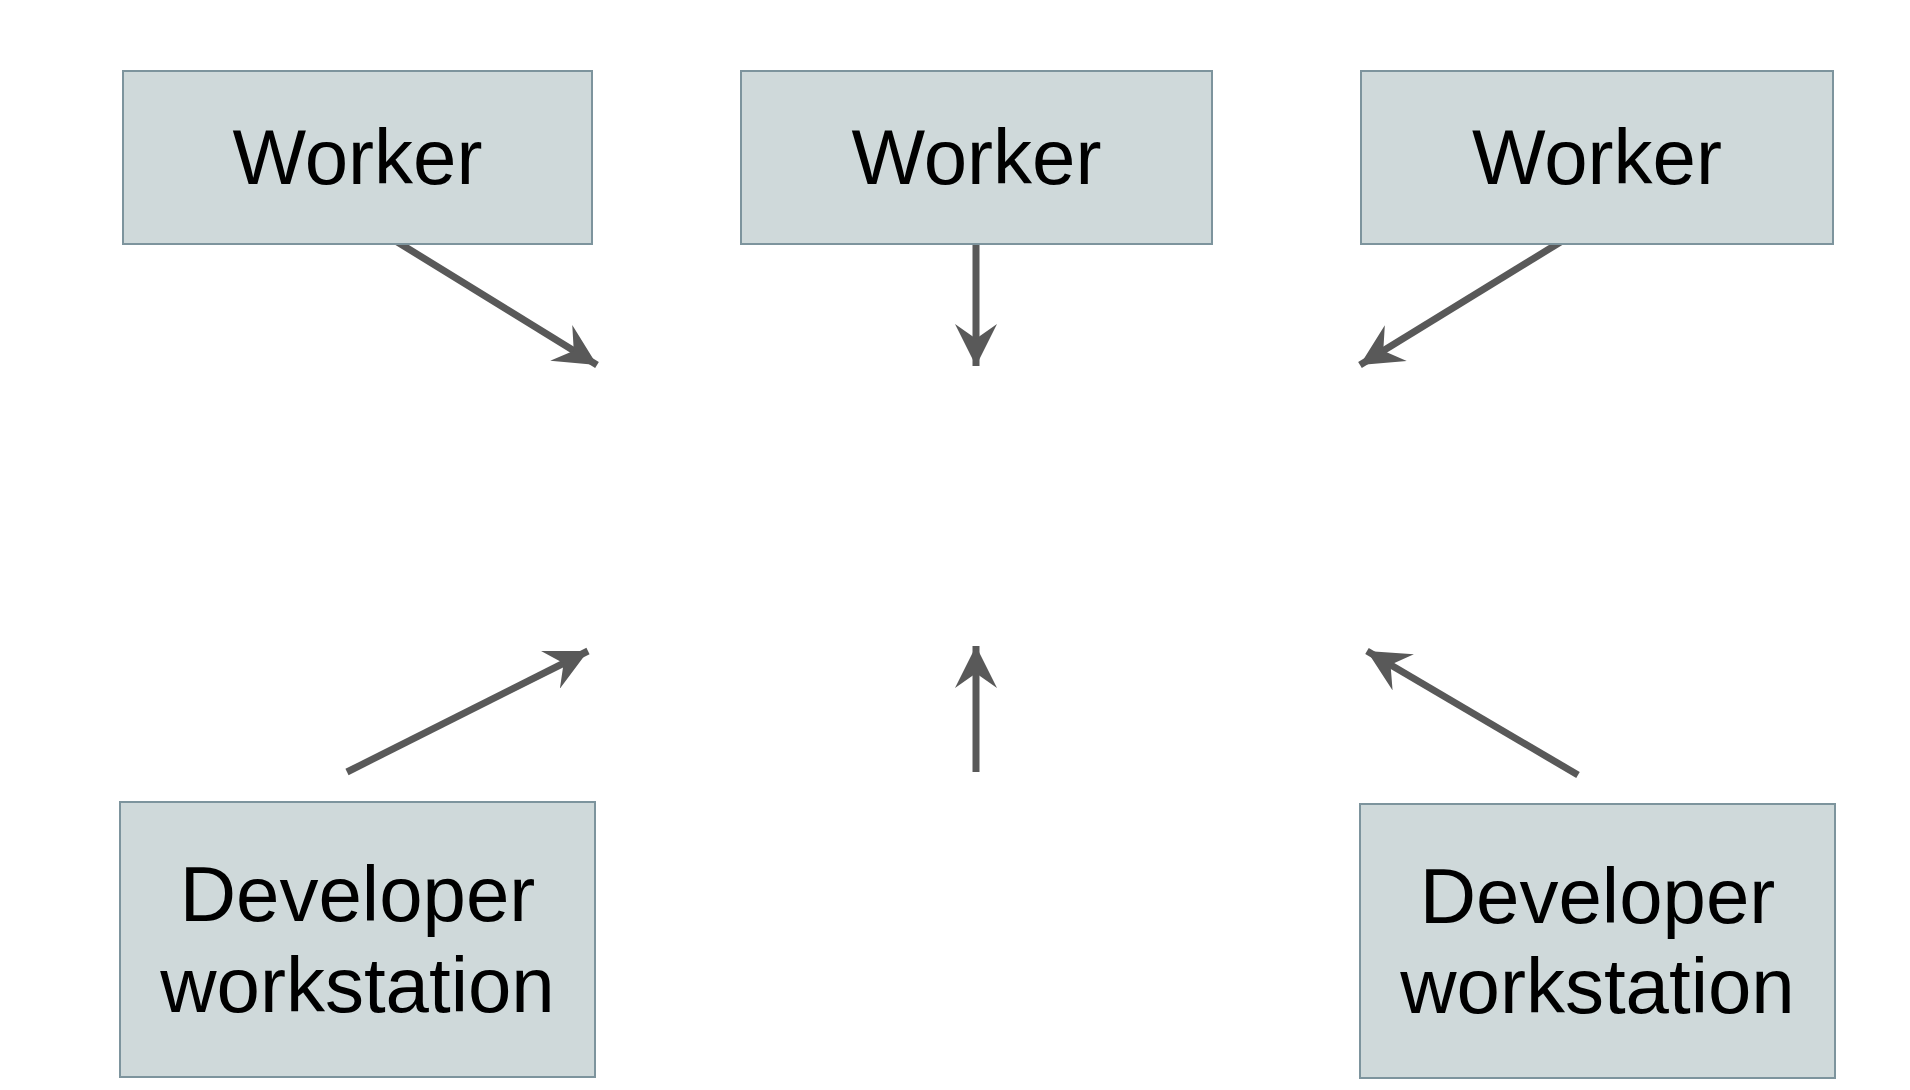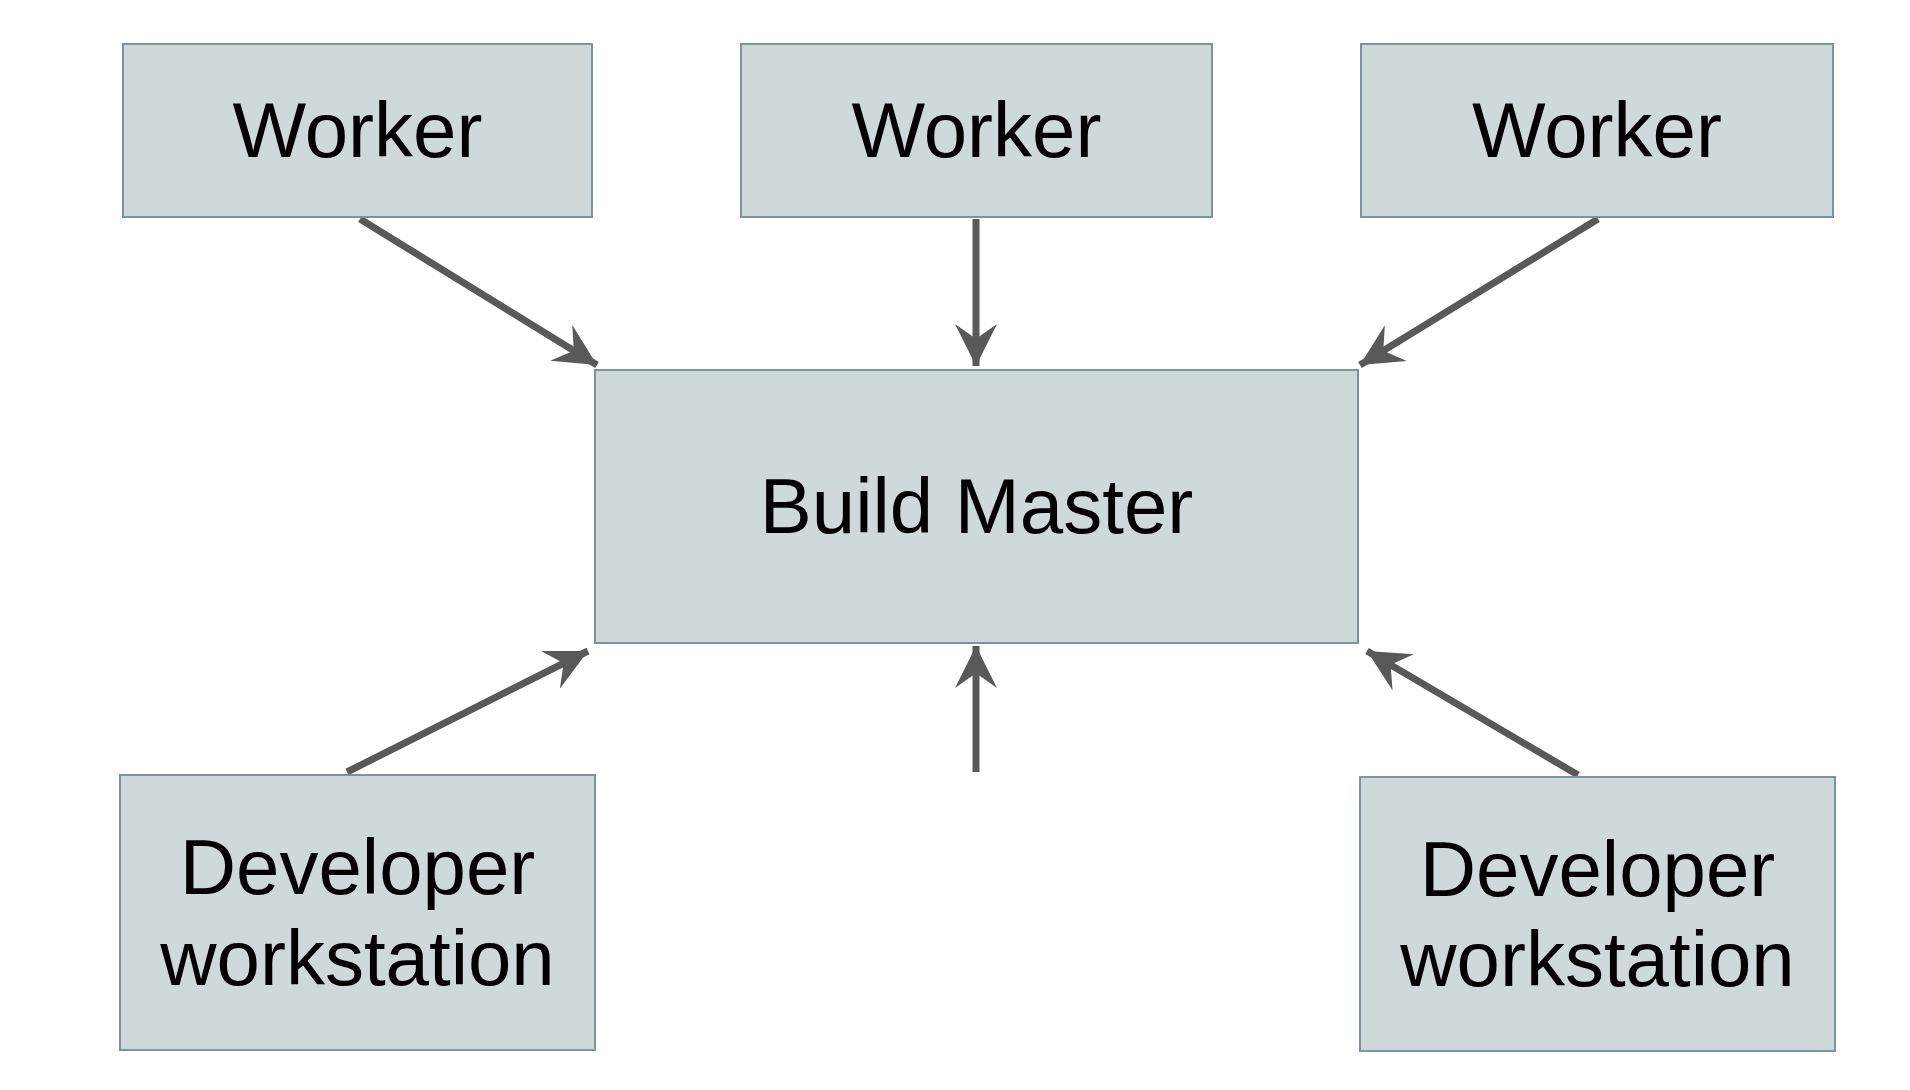--- a/index.html
+++ b/index.html
@@ -22,20 +22,21 @@
     box-sizing: border-box;
     background: var(--node-fill, #cfd9da);
     border: 2px solid var(--node-border, #7d949d);
     display: flex;
     align-items: center;
     justify-content: center;
     text-align: center;
     color: var(--text-color, #000000);
     font-size: 78px;
     line-height: 1.16;
+    margin-top: 27px;
   }
   .node .label { display: block; padding: 0 10px; }
   #node-worker-1      { left: 122px;  top: 43px;  width: 471px; height: 175px; }
   #node-worker-2      { left: 740px;  top: 43px;  width: 473px; height: 175px; }
   #node-worker-3      { left: 1360px; top: 43px;  width: 474px; height: 175px; }
   #node-build-master  { left: 594px;  top: 369px; width: 765px; height: 275px; }
   #node-dev-left      { left: 119px;  top: 774px; width: 477px; height: 277px; }
   #node-ci-server     { left: 740px;  top: 774px; width: 474px; height: 277px; }
   #node-dev-right     { left: 1359px; top: 776px; width: 477px; height: 276px; }
 </style>
@@ -65,23 +66,20 @@
   </div>
 
   <div class="node" id="node-worker-2">
     <span class="label">Worker</span>
   </div>
 
   <div class="node" id="node-worker-3">
     <span class="label">Worker</span>
   </div>
 
-  <div class="node" id="node-build-master">
-    <span class="label">Build Master</span>
-  </div>
 
   <div class="node" id="node-dev-left">
     <span class="label">Developer workstation</span>
   </div>
 
 
   <div class="node" id="node-dev-right">
     <span class="label">Developer workstation</span>
   </div>
 

